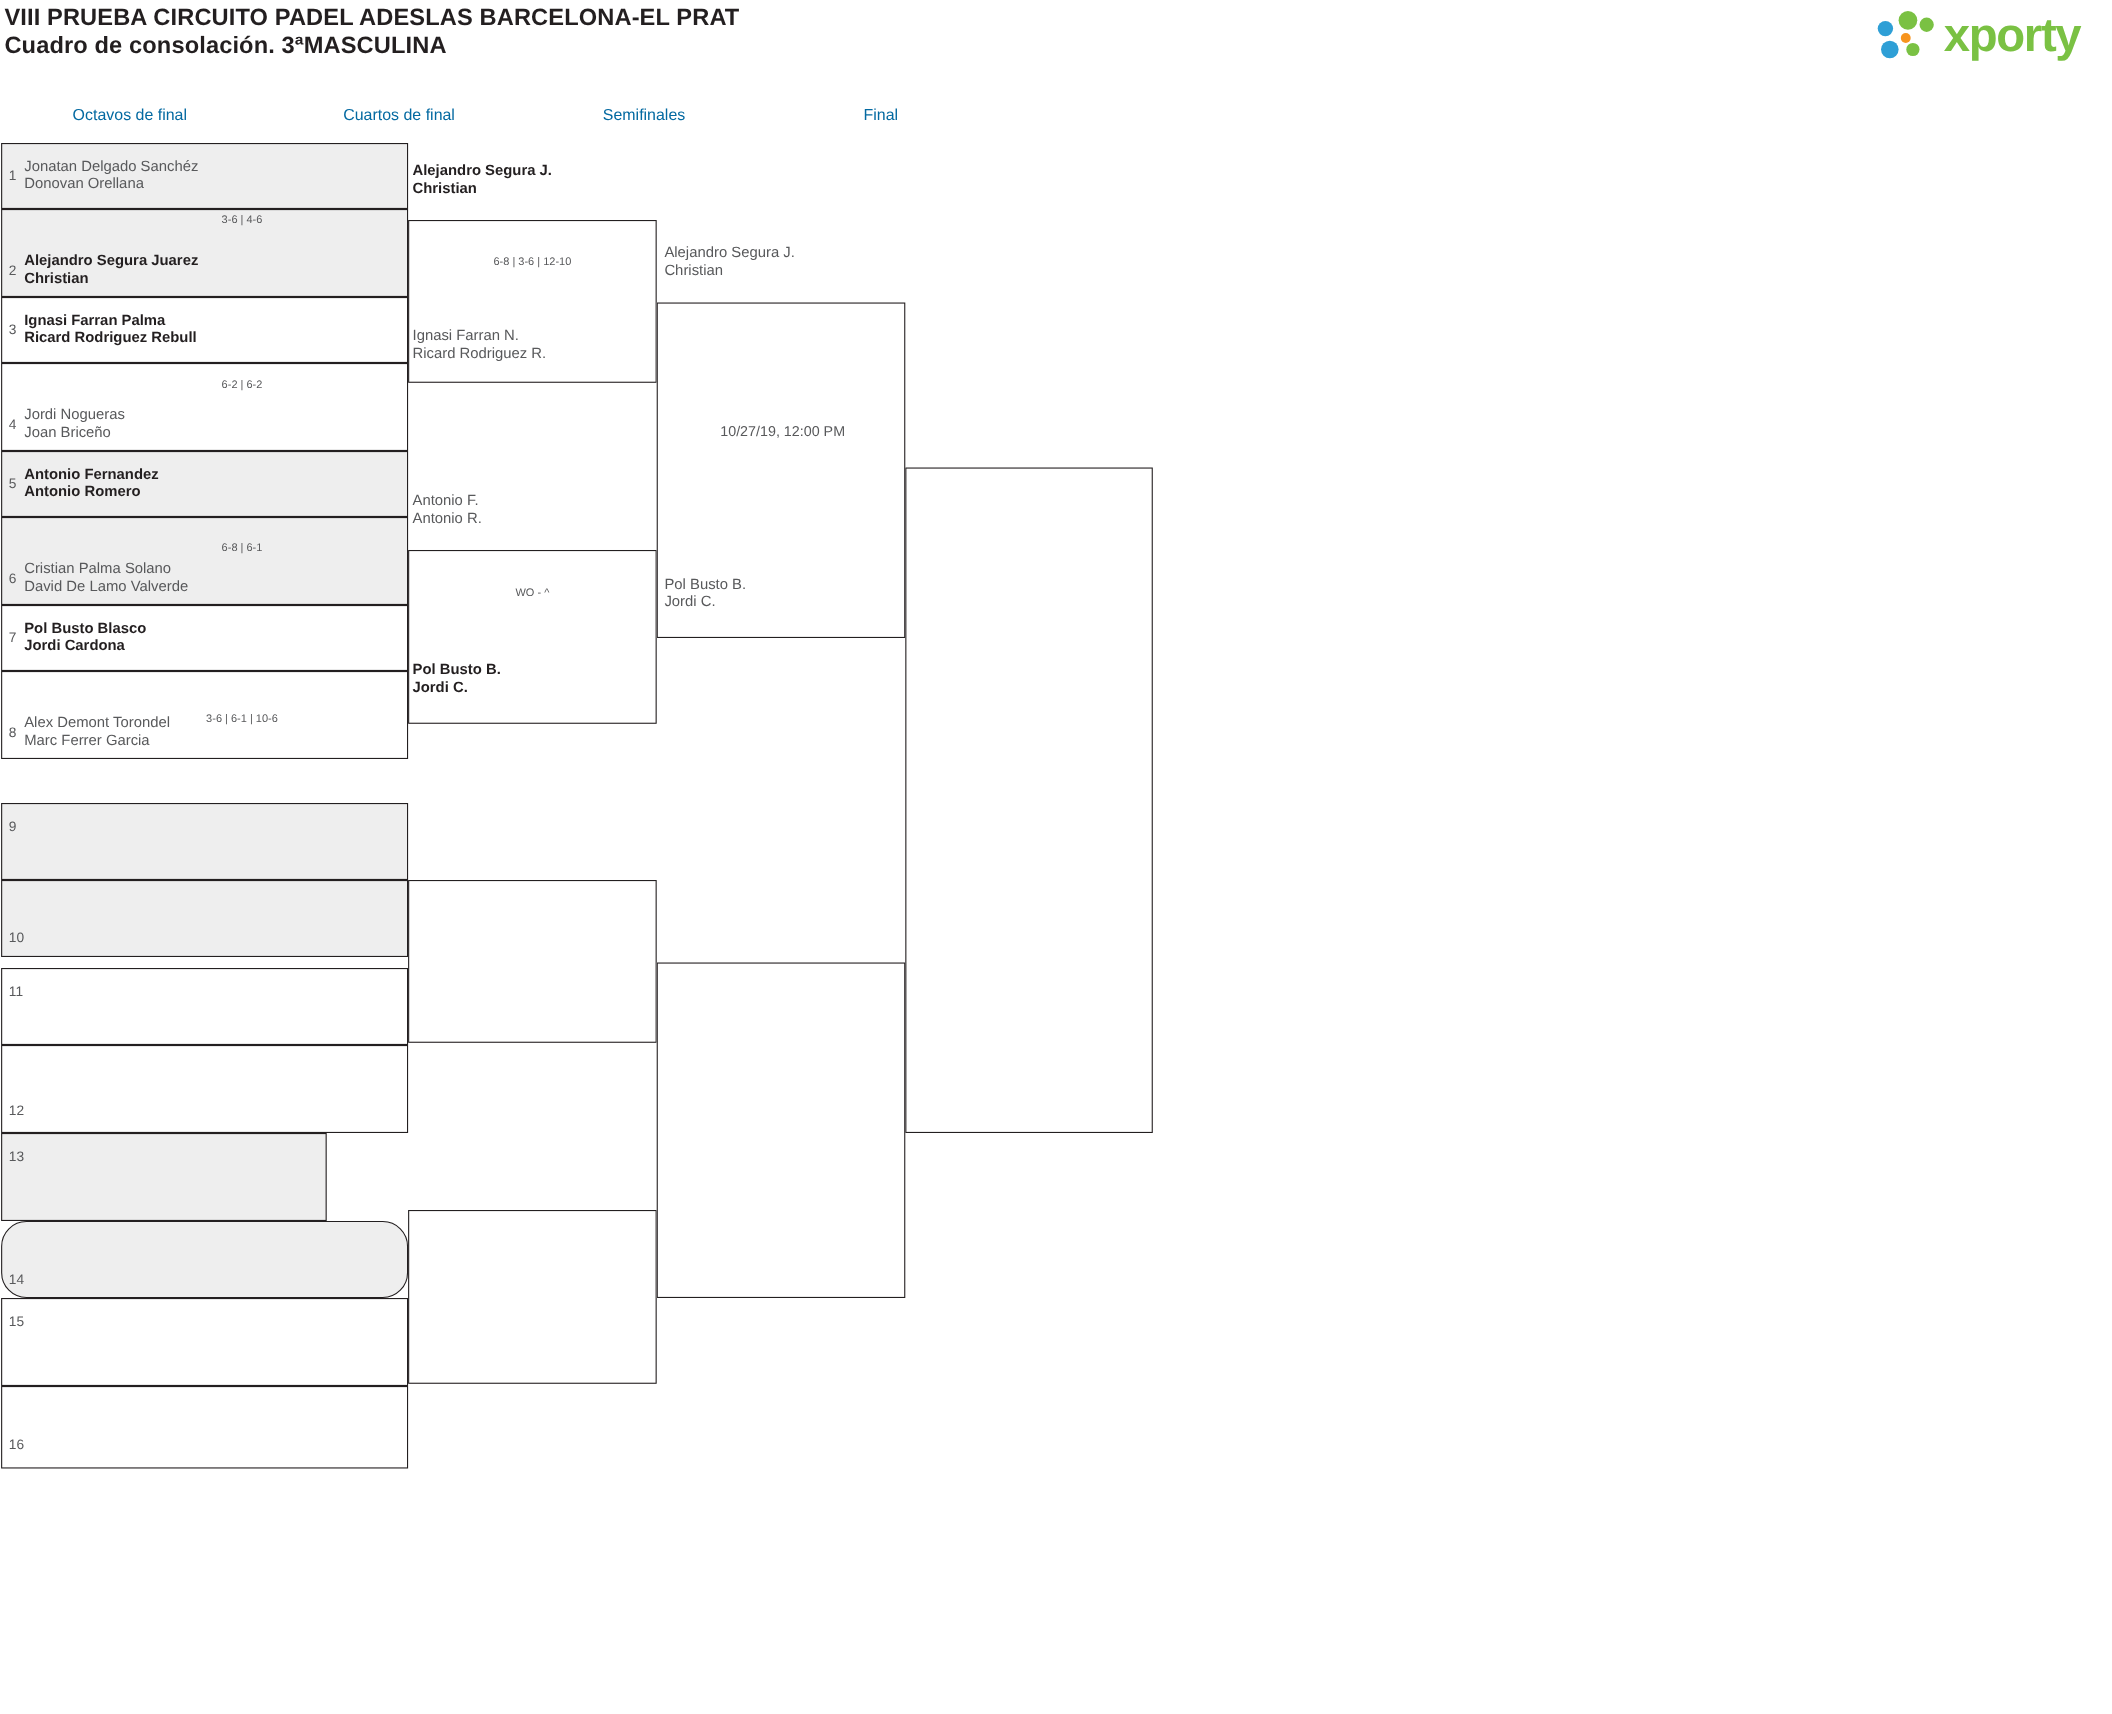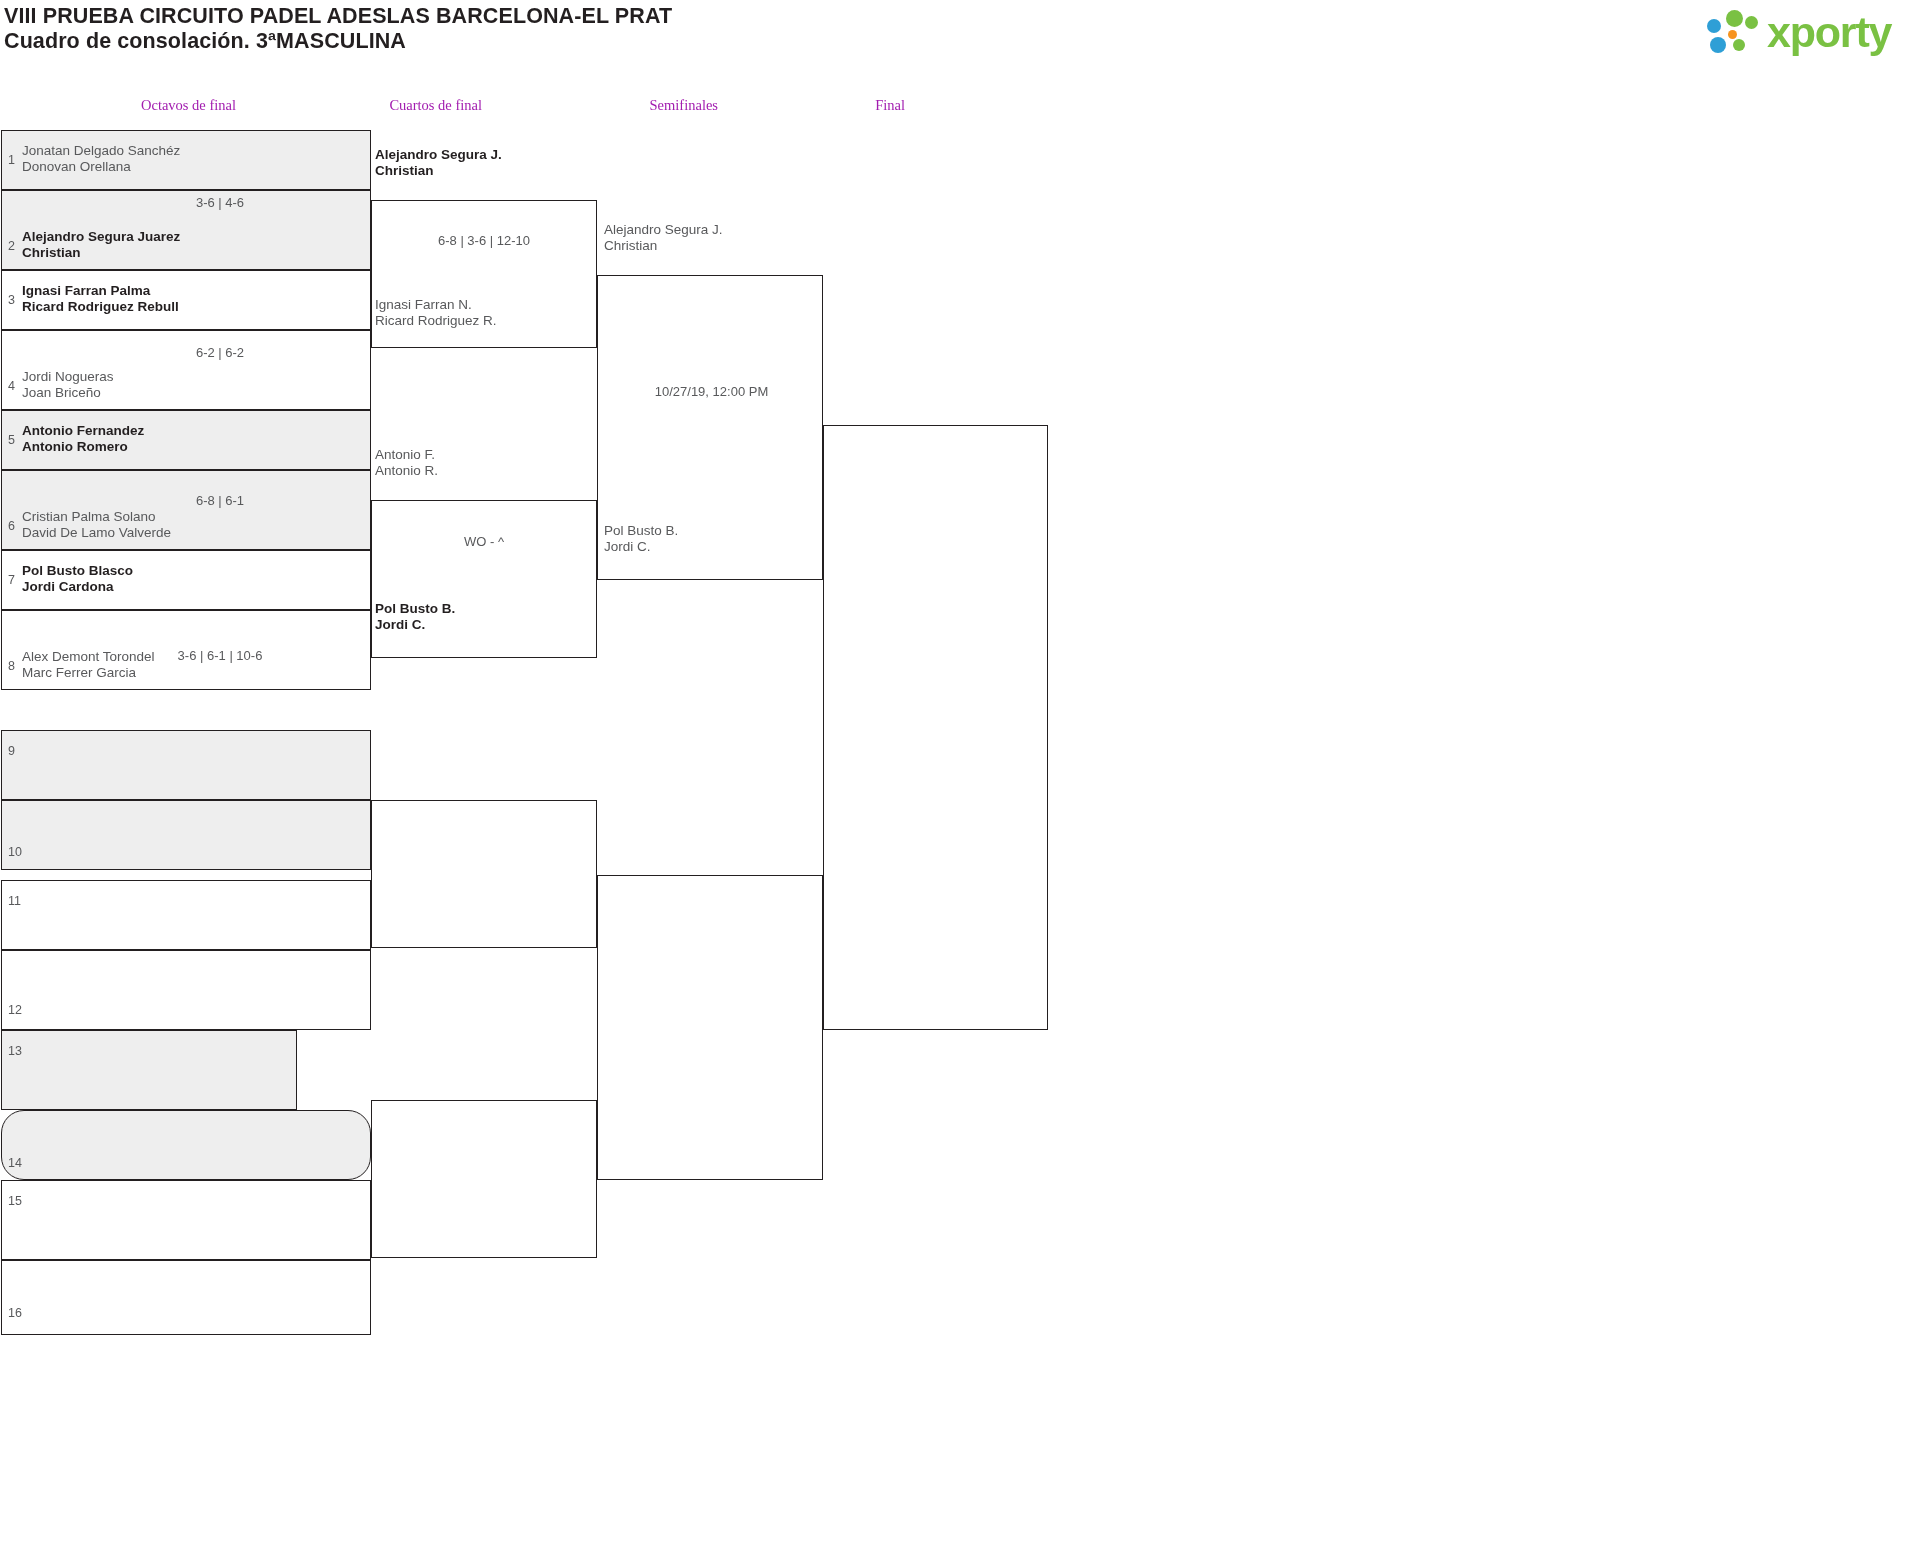--- a/index.html
+++ b/index.html
@@ -26,22 +26,22 @@
   #logo-dots { position:absolute; left:0; top:2px; width:58px; height:44px; }
   .dot { position:absolute; border-radius:50%; }
   #logo-word {
     position:absolute; left:62px; top:-1px;
     font-size:43px; font-weight:bold; letter-spacing:-1.2px;
     color:#7ac143; line-height:50px;
   }
 
   
   .round-head {
-    position:absolute; font-size:14.5px; color:#a21caf;
-    text-align:right; white-space:nowrap;font-family:Liberation Serif, serif;
+    position:absolute; font-size:14.5px; color:#0369a1;
+    text-align:left; white-space:nowrap;
   }
 
   
   #bracket { position:absolute; left:0; top:0; width:1920px; height:1558px; }
 
   .slot {
     position:absolute;
     border:1px solid #231f20;
     background:#ffffff;
   }
@@ -54,21 +54,21 @@
   .names {
     position:absolute; left:20px;
     font-size:13.5px; line-height:15.5px; color:#58595b;
     white-space:nowrap;
   }
   .names.winner { color:#231f20; font-weight:bold; }
   .nm { display:block; }
 
   .score {
     position:absolute;
-    font-size:13px; color:#58595b;
+    font-size:10px; color:#58595b;
     white-space:nowrap; text-align:center;
   }
 
   .box {
     position:absolute;
     border:1px solid #231f20;
     background:#ffffff;
   }
 
   .rnames {

